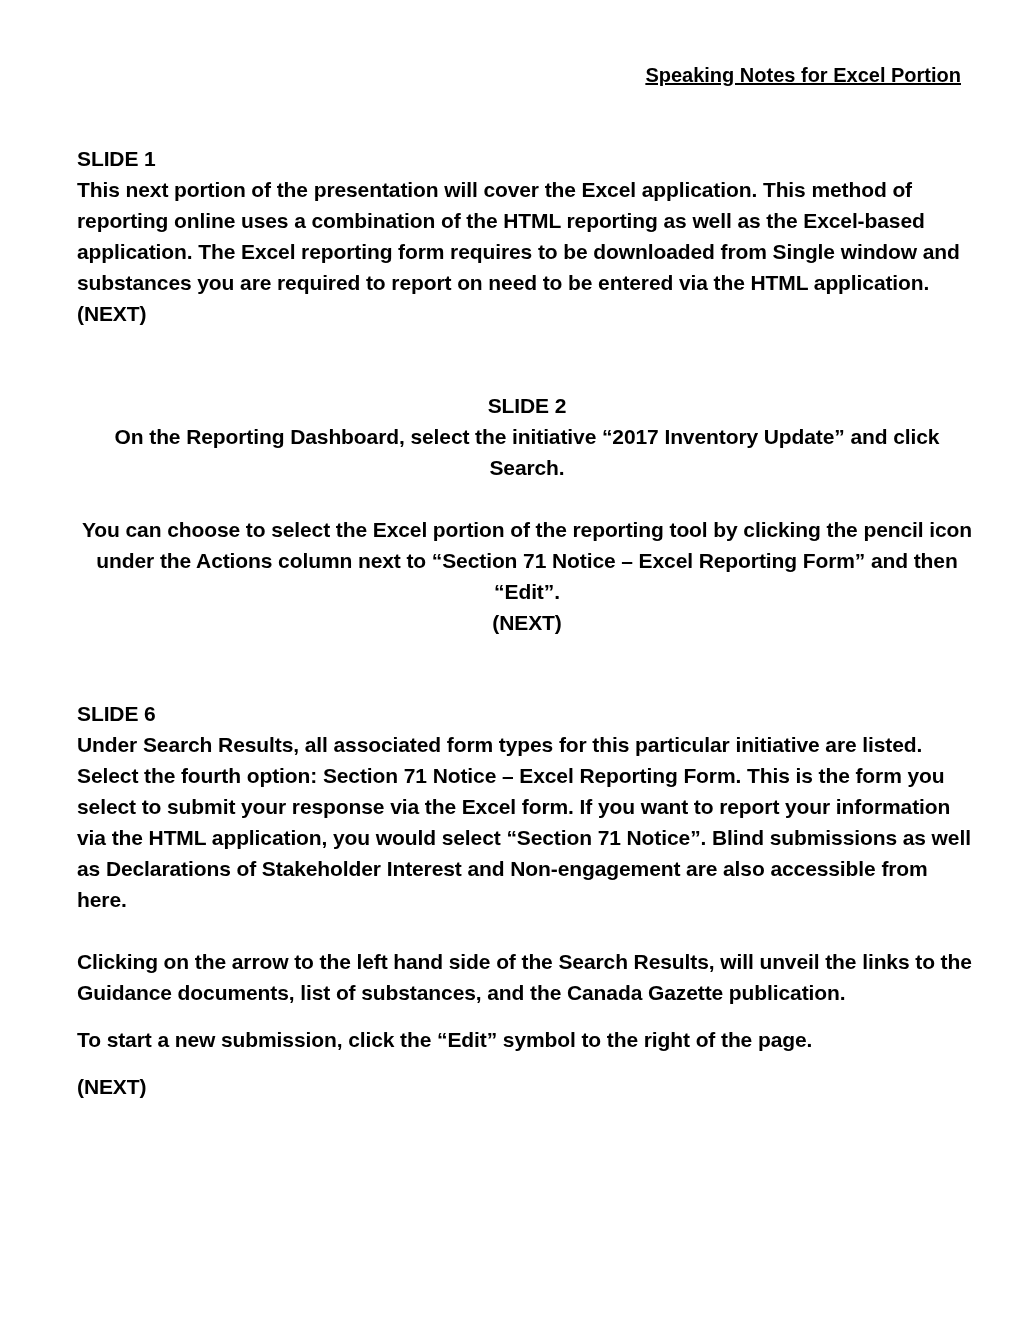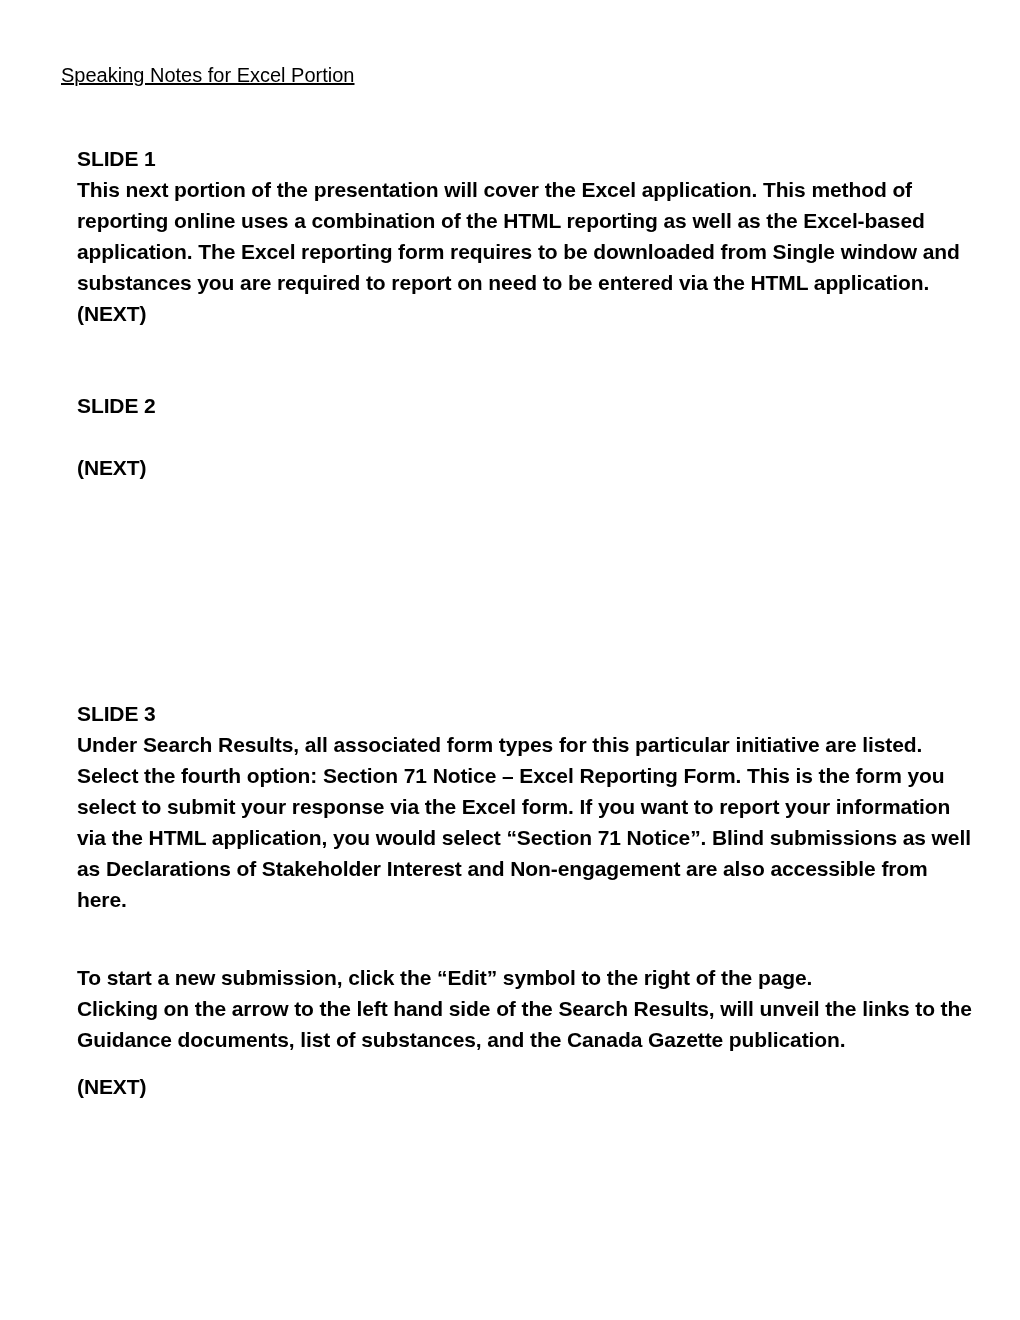--- a/index.html
+++ b/index.html
@@ -19,22 +19,22 @@
     position: absolute;
     left: 61px;
     top: 0;
     width: 900px;
   }
   .title {
     position: absolute;
     left: 0;
     width: 900px;
     top: 63px;
-    text-align: left;
-    font-weight: normal;
+    text-align: right;
+    font-weight: bold;
     font-size: 20px;
     line-height: 25px;
   }
   .title span {
     text-decoration: underline;
     display: block;
   }
   .block {
     position: absolute;
     left: 16px;
@@ -59,28 +59,30 @@
   <div class="title">
     <span>Speaking Notes for Excel Portion </span>
   </div>
 
   <div class="block" style="top:143px;">
     <p class="heading">SLIDE 1</p>
     <p>This next portion of the presentation will cover the Excel application. This method of reporting online uses a combination of the HTML reporting as well as the Excel-based application. The Excel reporting form requires to be downloaded from Single window and substances you are required to report on need to be entered via the HTML application.</p>
     <p class="next">(NEXT)</p>
   </div>
 
-  <div class="block" style="top:390px;">
+  <div class="block" style="top:390px;text-align:center;">
     <p class="heading">SLIDE 2</p>
+    <p>On the Reporting Dashboard, select the initiative “2017 Inventory Update” and click Search.</p>
     <p style="height:31px;"></p>
+    <p>You can choose to select the Excel portion of the reporting tool by clicking the pencil icon under the Actions column next to “Section 71 Notice – Excel Reporting Form” and then “Edit”.</p>
     <p class="next">(NEXT)</p>
   </div>
 
   <div class="block" style="top:698px;">
-    <p class="heading">SLIDE 3</p>
+    <p class="heading">SLIDE 6</p>
     <p>Under Search Results, all associated form types for this particular initiative are listed. Select the fourth option: Section 71 Notice – Excel Reporting Form. This is the form you select to submit your response via the Excel form.  If you want to report your information via the HTML application, you would select “Section 71 Notice”. Blind submissions as well as Declarations of Stakeholder Interest and Non-engagement are also accessible from here.</p>
     <p style="height:31px;"></p>
+    <p>Clicking on the arrow to the left hand side of the Search Results, will unveil the links to the Guidance documents, list of substances, and the Canada Gazette publication.</p>
     <p style="margin-top:16px;">To start a new submission, click the “Edit” symbol to the right of the page.</p>
-    <p>Clicking on the arrow to the left hand side of the Search Results, will unveil the links to the Guidance documents, list of substances, and the Canada Gazette publication.</p>
     <p class="next" style="margin-top:16px;">(NEXT)</p>
   </div>
 
 </div>
 
 </body></html>

